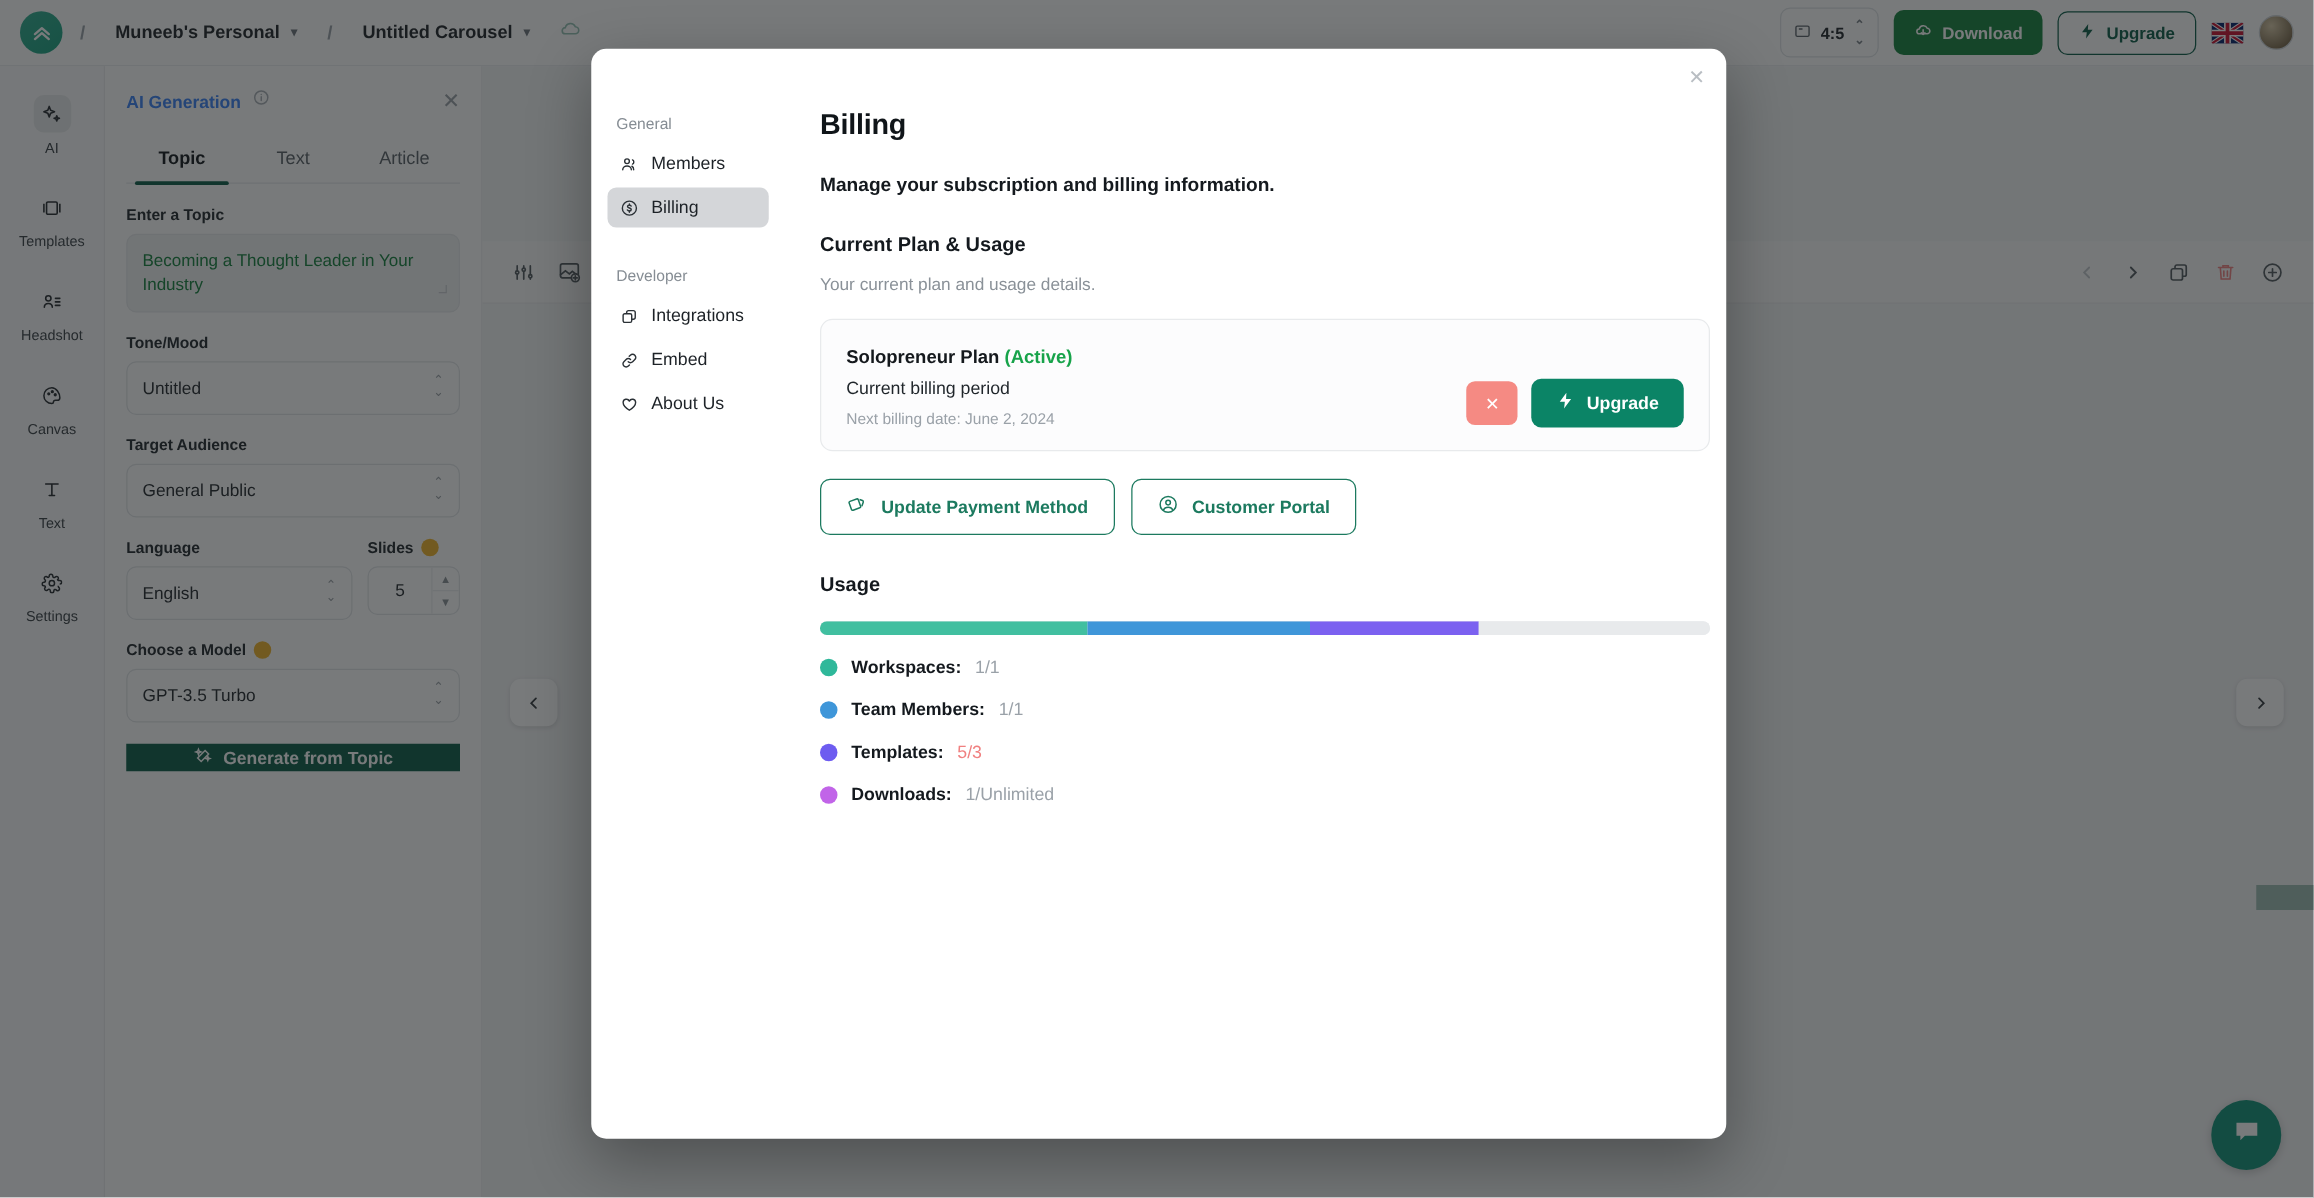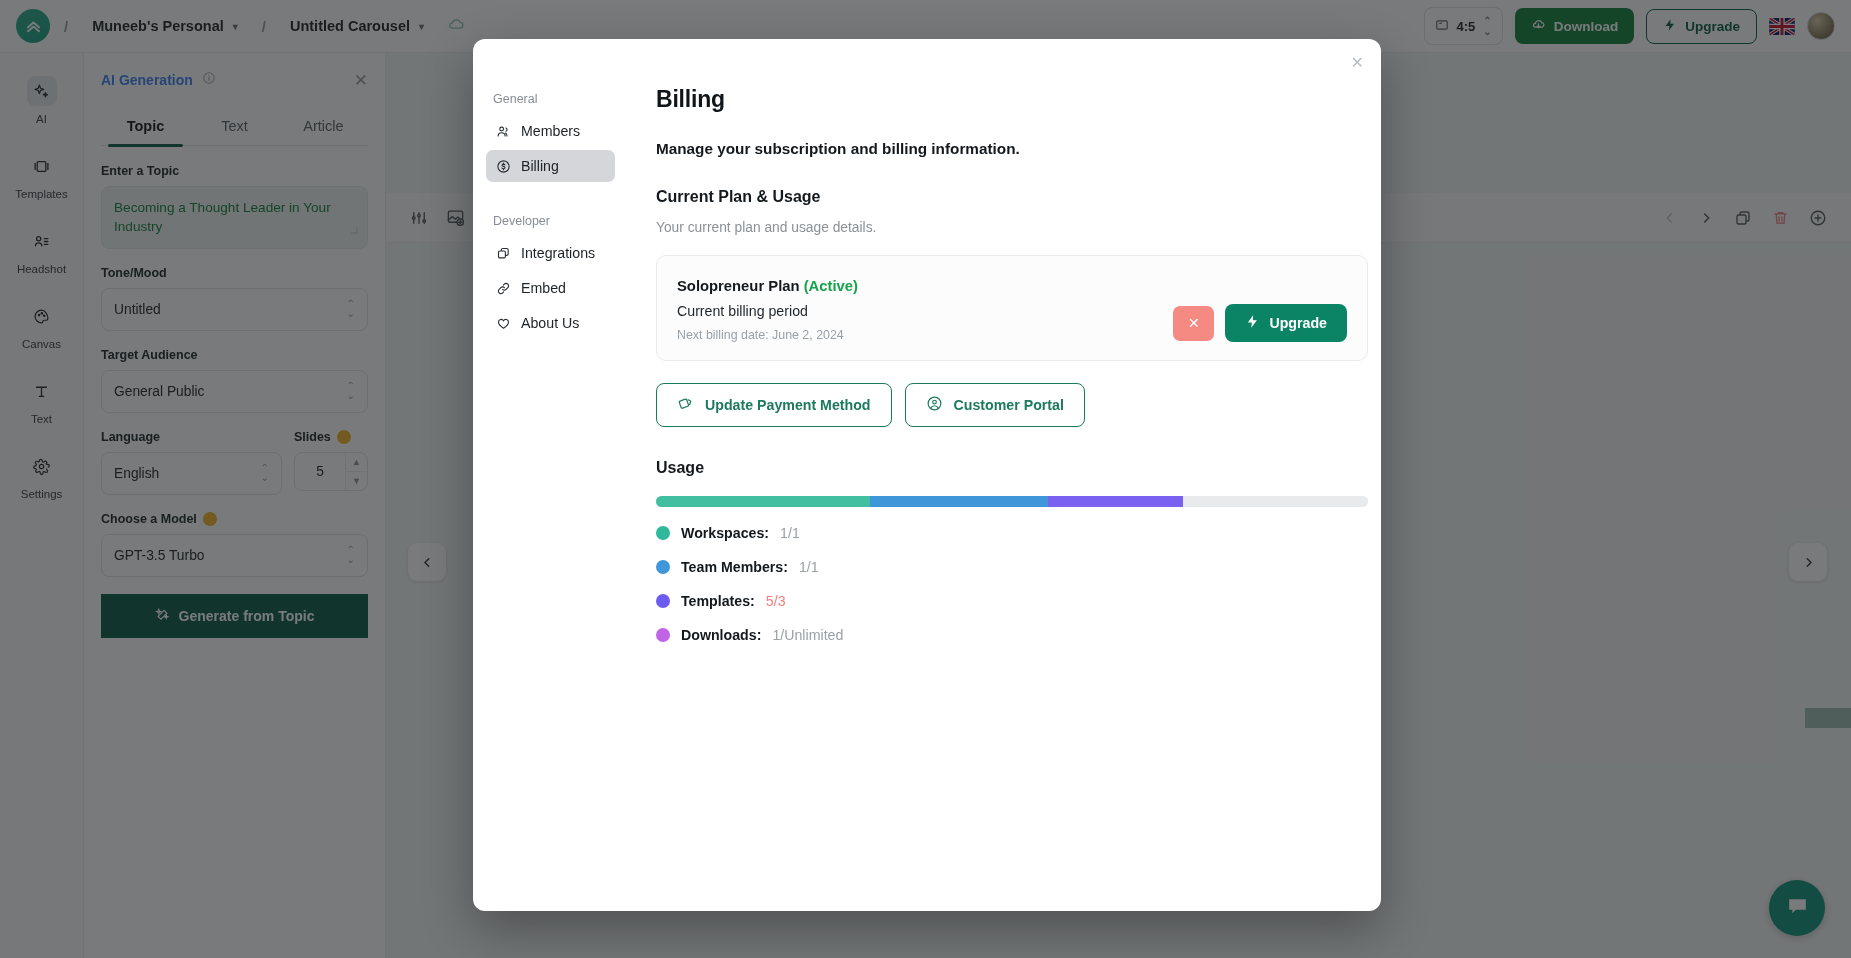--- a/index.html
+++ b/index.html
@@ -132,21 +132,21 @@
   }
   .stepper .val { flex: 1; display: flex; align-items: center; justify-content: center;
     font-size: 13.8px; color: #23282d; }
   .stepper .arrows { width: 22px; border-left: 1px solid #eceef0;
     display:flex; flex-direction: column; }
   .stepper .arrows span { flex:1; display:flex; align-items:center; justify-content:center;
     color:#8b9197; font-size: 9px; cursor:pointer; }
   .stepper .arrows span:first-child { border-bottom: 1px solid #eceef0; }
   .btn-generate {
     width: 100%; background: #0b5c47; color: #fff; border: none;
-    border-radius: 0; padding: 13px 0; font-size: 14px; font-weight: 600;
+    border-radius: 0; padding: 2px 0; font-size: 14px; font-weight: 600;
     cursor: pointer; display: flex; align-items: center; justify-content: center;
     gap: 9px; font-family: inherit; margin-top: 5px;
   }
 
   
   .canvas-area {
     position: absolute; top: 53px; left: 386px; right: 0; bottom: 0;
     background: #f4f5f6;
   }
   .canvas-toolbar {

